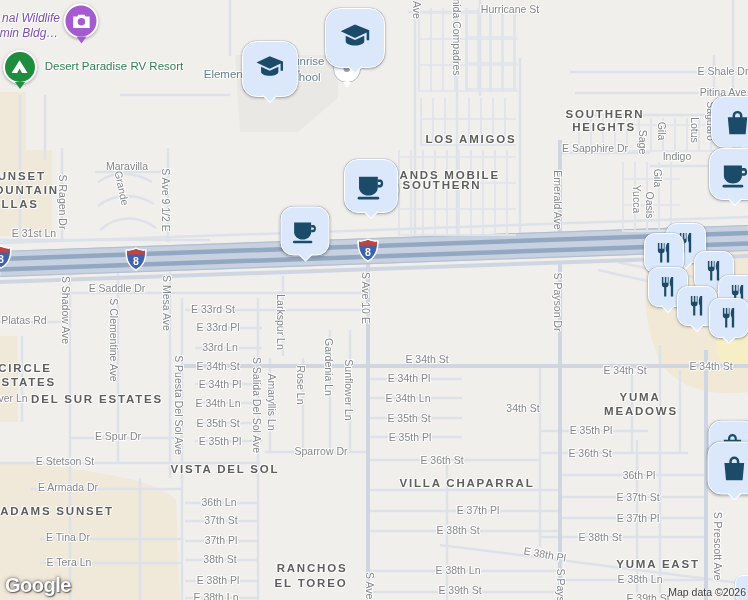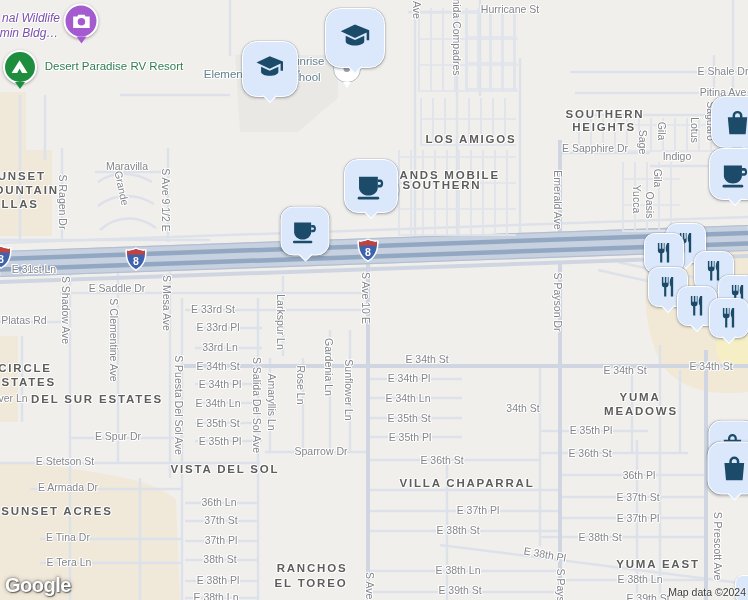--- a/index.html
+++ b/index.html
@@ -184,21 +184,21 @@
       <div class="lbl l-st" style="left: 711px; top: 121px; transform: translate(-50%, -50%) rotate(90deg);">Saguaro</div>
       <div class="lbl l-st" style="left: 677px; top: 156px;">Indigo</div>
       <div class="lbl l-st" style="left: 658px; top: 178px; transform: translate(-50%, -50%) rotate(90deg);">Gila</div>
       <div class="lbl l-st" style="left: 637px; top: 199px; transform: translate(-50%, -50%) rotate(90deg);">Yucca</div>
       <div class="lbl l-st" style="left: 650px; top: 205px; transform: translate(-50%, -50%) rotate(90deg);">Oasis</div>
       <div class="lbl l-st" style="left: 558px; top: 200px; transform: translate(-50%, -50%) rotate(90deg);">Emerald Ave</div>
       <div class="lbl l-st" style="left: 127px; top: 166px;">Maravilla</div>
       <div class="lbl l-st" style="left: 122px; top: 188px; transform: translate(-50%, -50%) rotate(78deg);">Grande</div>
       <div class="lbl l-st" style="left: 63px; top: 202px; transform: translate(-50%, -50%) rotate(90deg);">S Ragen Dr</div>
       <div class="lbl l-st" style="left: 166px; top: 200px; transform: translate(-50%, -50%) rotate(90deg);">S Ave 9 1/2 E</div>
-      <div class="lbl l-st" style="left: 34px; top: 233px; margin-top: 36px;">E 31st Ln</div>
+      <div class="lbl l-st" style="left: 34px; top: 233px;">E 31st Ln</div>
       <div class="lbl l-st" style="left: 366px; top: 298px; transform: translate(-50%, -50%) rotate(90deg);">S Ave 10 E</div>
       <div class="lbl l-st" style="left: 117px; top: 288px;">E Saddle Dr</div>
       <div class="lbl l-st" style="left: 14px; top: 320px;">Las Platas Rd</div>
       <div class="lbl l-st" style="left: 66px; top: 310px; transform: translate(-50%, -50%) rotate(90deg);">S Shadow Ave</div>
       <div class="lbl l-st" style="left: 114px; top: 340px; transform: translate(-50%, -50%) rotate(90deg);">S Clementine Ave</div>
       <div class="lbl l-st" style="left: 167px; top: 303px; transform: translate(-50%, -50%) rotate(90deg);">S Mesa Ave</div>
       <div class="lbl l-st" style="left: 213px; top: 309px;">E 33rd St</div>
       <div class="lbl l-st" style="left: 218px; top: 327px;">E 33rd Pl</div>
       <div class="lbl l-st" style="left: 220px; top: 347px;">33rd Ln</div>
       <div class="lbl l-st" style="left: 218px; top: 366px;">E 34th St</div>
@@ -257,21 +257,21 @@
       <div class="lbl l-loc" style="left: 13px; top: 204px;">VILLAS</div>
       <div class="lbl l-loc" style="left: 471px; top: 139px;">LOS AMIGOS</div>
       <div class="lbl l-loc" style="left: 442px; top: 149px; margin-top: 36px;">SOUTHERN</div>
       <div class="lbl l-loc" style="left: 445px; top: 175px;">SANDS MOBILE</div>
       <div class="lbl l-loc" style="left: 605px; top: 114px;">SOUTHERN</div>
       <div class="lbl l-loc" style="left: 604px; top: 127px;">HEIGHTS</div>
       <div class="lbl l-loc" style="left: 25px; top: 368px;">CIRCLE</div>
       <div class="lbl l-loc" style="left: 24px; top: 382px;">ESTATES</div>
       <div class="lbl l-loc" style="left: 97px; top: 399px;">DEL SUR ESTATES</div>
       <div class="lbl l-loc" style="left: 225px; top: 469px;">VISTA DEL SOL</div>
-      <div class="lbl l-loc" style="left: 57px; top: 511px;">SUNSET ACRES</div>
+      <div class="lbl l-loc" style="left: 57px; top: 511px;">ADAMS SUNSET</div>
       <div class="lbl l-loc" style="left: 467px; top: 483px;">VILLA CHAPARRAL</div>
       <div class="lbl l-loc" style="left: 312px; top: 568px;">RANCHOS</div>
       <div class="lbl l-loc" style="left: 311px; top: 583px;">EL TOREO</div>
       <div class="lbl l-loc" style="left: 640px; top: 397px;">YUMA</div>
       <div class="lbl l-loc" style="left: 641px; top: 411px;">MEADOWS</div>
       <div class="lbl l-loc" style="left: 658px; top: 564px;">YUMA EAST</div>
     </div>
   <div id="markers">
       <div class="pin pin-dot" style="left: 347px; top: 69px; width: 26px; height: 26px;">
         <svg viewBox="0 0 24 24">
@@ -401,14 +401,14 @@
         </svg></div>
       <div class="shield" style="left: 368px; top: 250px;"><svg viewBox="0 0 24 26" width="23" height="25">
           <path d="M12 .8C15 2.6 19 3.2 23 2.8 23.6 13 20.5 21 12 25.4 3.5 21 .4 13 1 2.8 5 3.2 9 2.6 12 .8Z" fill="#fff"></path>
           <path d="M12 2.6C14.6 4 18 4.7 21.4 4.5 21.8 13 19 19.8 12 23.6 5 19.8 2.2 13 2.6 4.5 6 4.7 9.4 4 12 2.6Z" fill="#3f62ad"></path>
           <path d="M12 2.6C14.6 4 18 4.7 21.4 4.5L21.3 8.2H2.65L2.6 4.5C6 4.7 9.4 4 12 2.6Z" fill="#c5413d"></path>
           <text x="12" y="19.5" text-anchor="middle" font-size="11" font-weight="bold" fill="#fff" font-family="Liberation Sans,sans-serif">8</text>
         </svg></div>
     </div>
 
   <div id="logo">Google</div>
-  <div id="attr">Map data ©2024</div>
+  <div id="attr">Map data ©2026</div>
 </div>
 
 </body></html>

